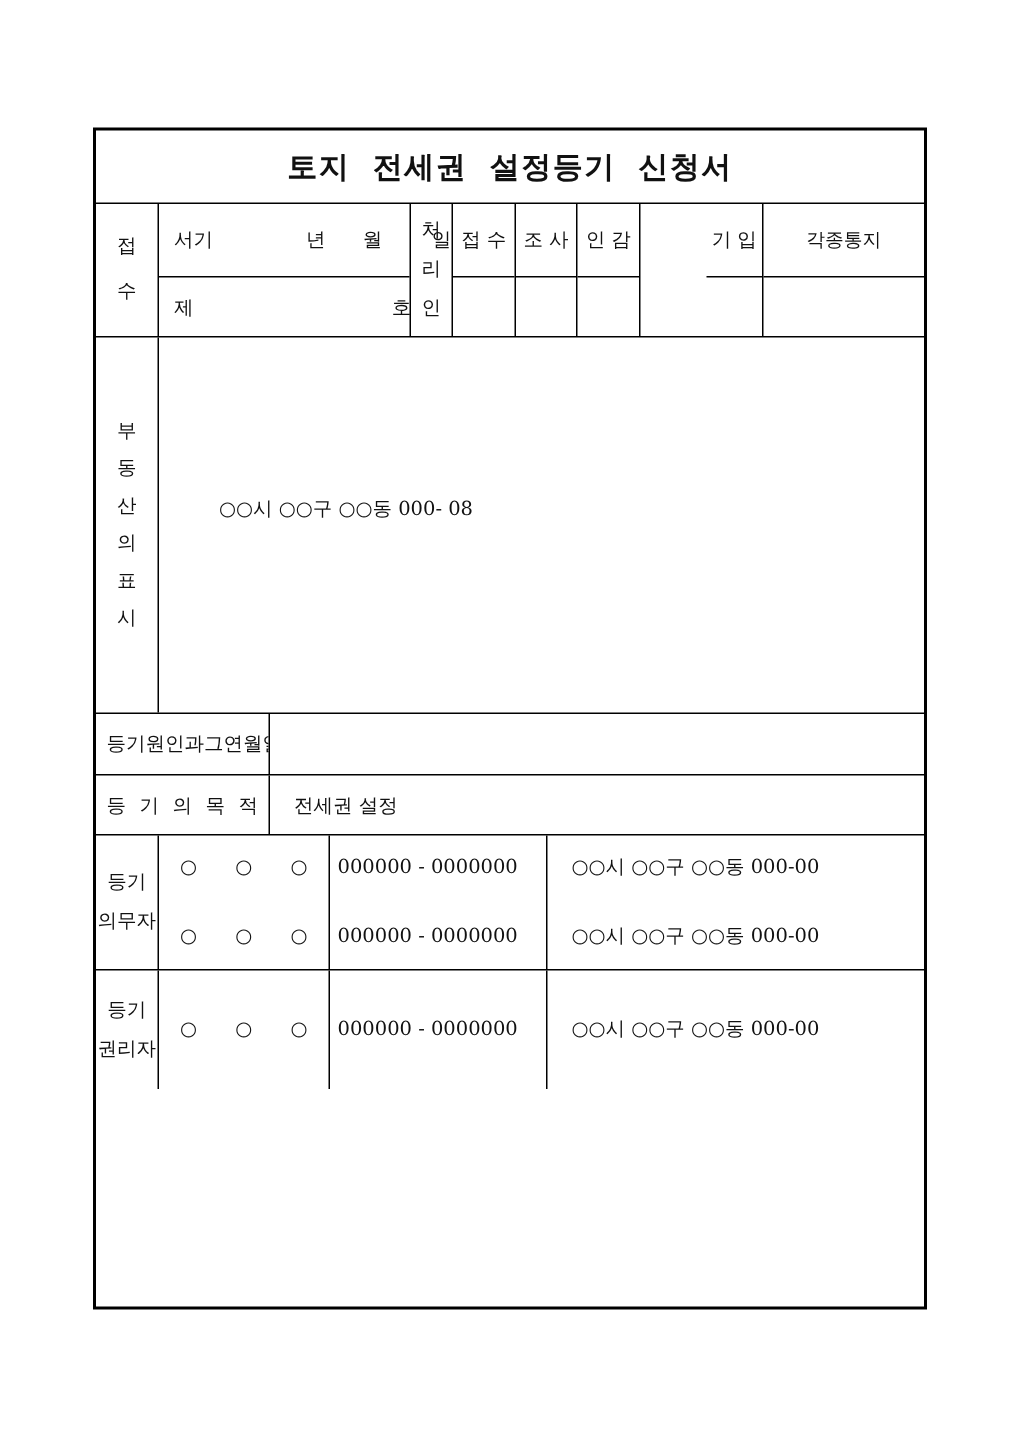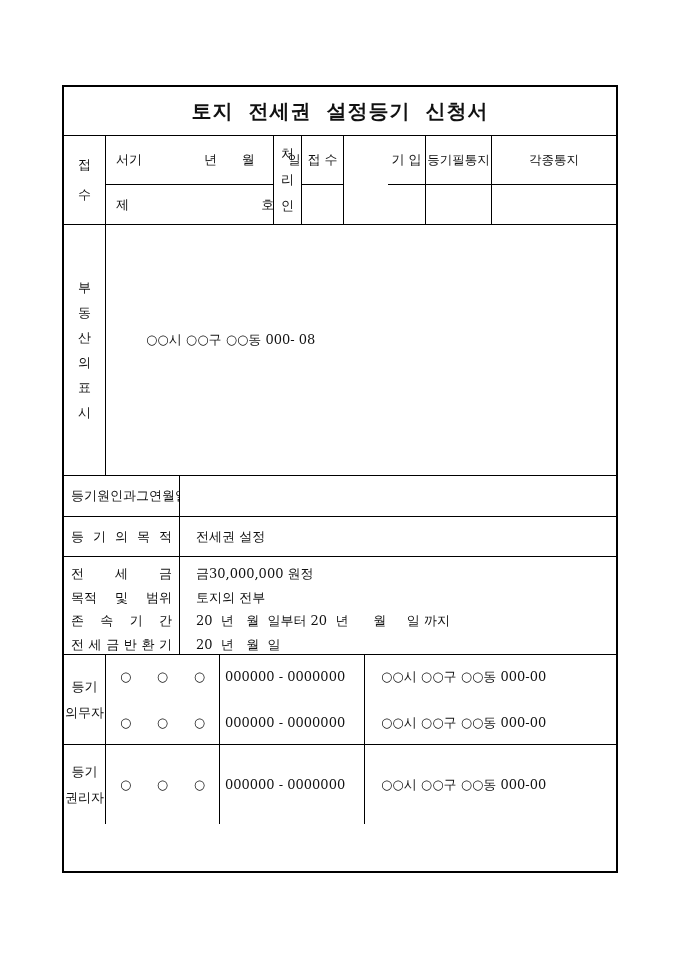--- a/index.html
+++ b/index.html
@@ -141,26 +141,30 @@
         <div class="rtop pre pl10">서기               년      월        일</div>
         <div class="rbot pre pl10">제                                호</div>
       </div>
       <div class="rcol w-c2 spanify lh26">처
 리
 인</div>
       <div class="rcol w-c3">
         <div class="rtop ctr">접 수</div>
         <div class="rbot"></div>
       </div>
+      <div class="rcol w-c4">
+        <div class="rtop ctr">조 사</div>
+        <div class="rbot"></div>
+      </div>
+      <div class="rcol w-c5">
+        <div class="rtop ctr">인 감</div>
+        <div class="rbot"></div>
+      </div>
       <div class="rcol w-c6">
         <div class="rtop ctr">기 입</div>
-        <div class="rbot"></div>
-      </div>
-      <div class="rcol w-c8">
-        <div class="rtop ctr smallhead">등기필통지</div>
         <div class="rbot"></div>
       </div>
       <div class="rcol last">
         <div class="rtop ctr smallhead">각종통지</div>
         <div class="rbot"></div>
       </div>
     </div>
 
     <div class="section property">
       <div class="plabel">부
@@ -180,34 +184,20 @@
       </div>
     </div>
 
     <div class="section frow h40">
       <div class="rowlabel">
         <span class="jlabel">등 기 의 목 적</span>
       </div>
       <div class="rowvalue pre">전세권 설정</div>
     </div>
 
-    <div class="section jeonse">
-      <div class="jl-col">
-        <div class="jlabel">전 세 금</div>
-        <div class="jlabel">목적 및 범위</div>
-        <div class="jlabel">존 속 기 간</div>
-        <div class="jlabel">전 세 금 반 환 기</div>
-      </div>
-      <div class="jv-col">
-        <div class="jline pre">금30,000,000 원정</div>
-        <div class="jline pre">토지의 전부</div>
-        <div class="jline pre">20  년   월  일부터 20  년      월     일 까지</div>
-        <div class="jline pre">20  년   월  일</div>
-      </div>
-    </div>
 
 
     <div class="section prow h90">
       <div class="pc w42 vlabel">등기
 의무자</div>
       <div class="pc w114 stack">
         <div class="jname">○ ○ ○</div>
         <div class="jname">○ ○ ○</div>
       </div>
       <div class="pc w145 stack">

